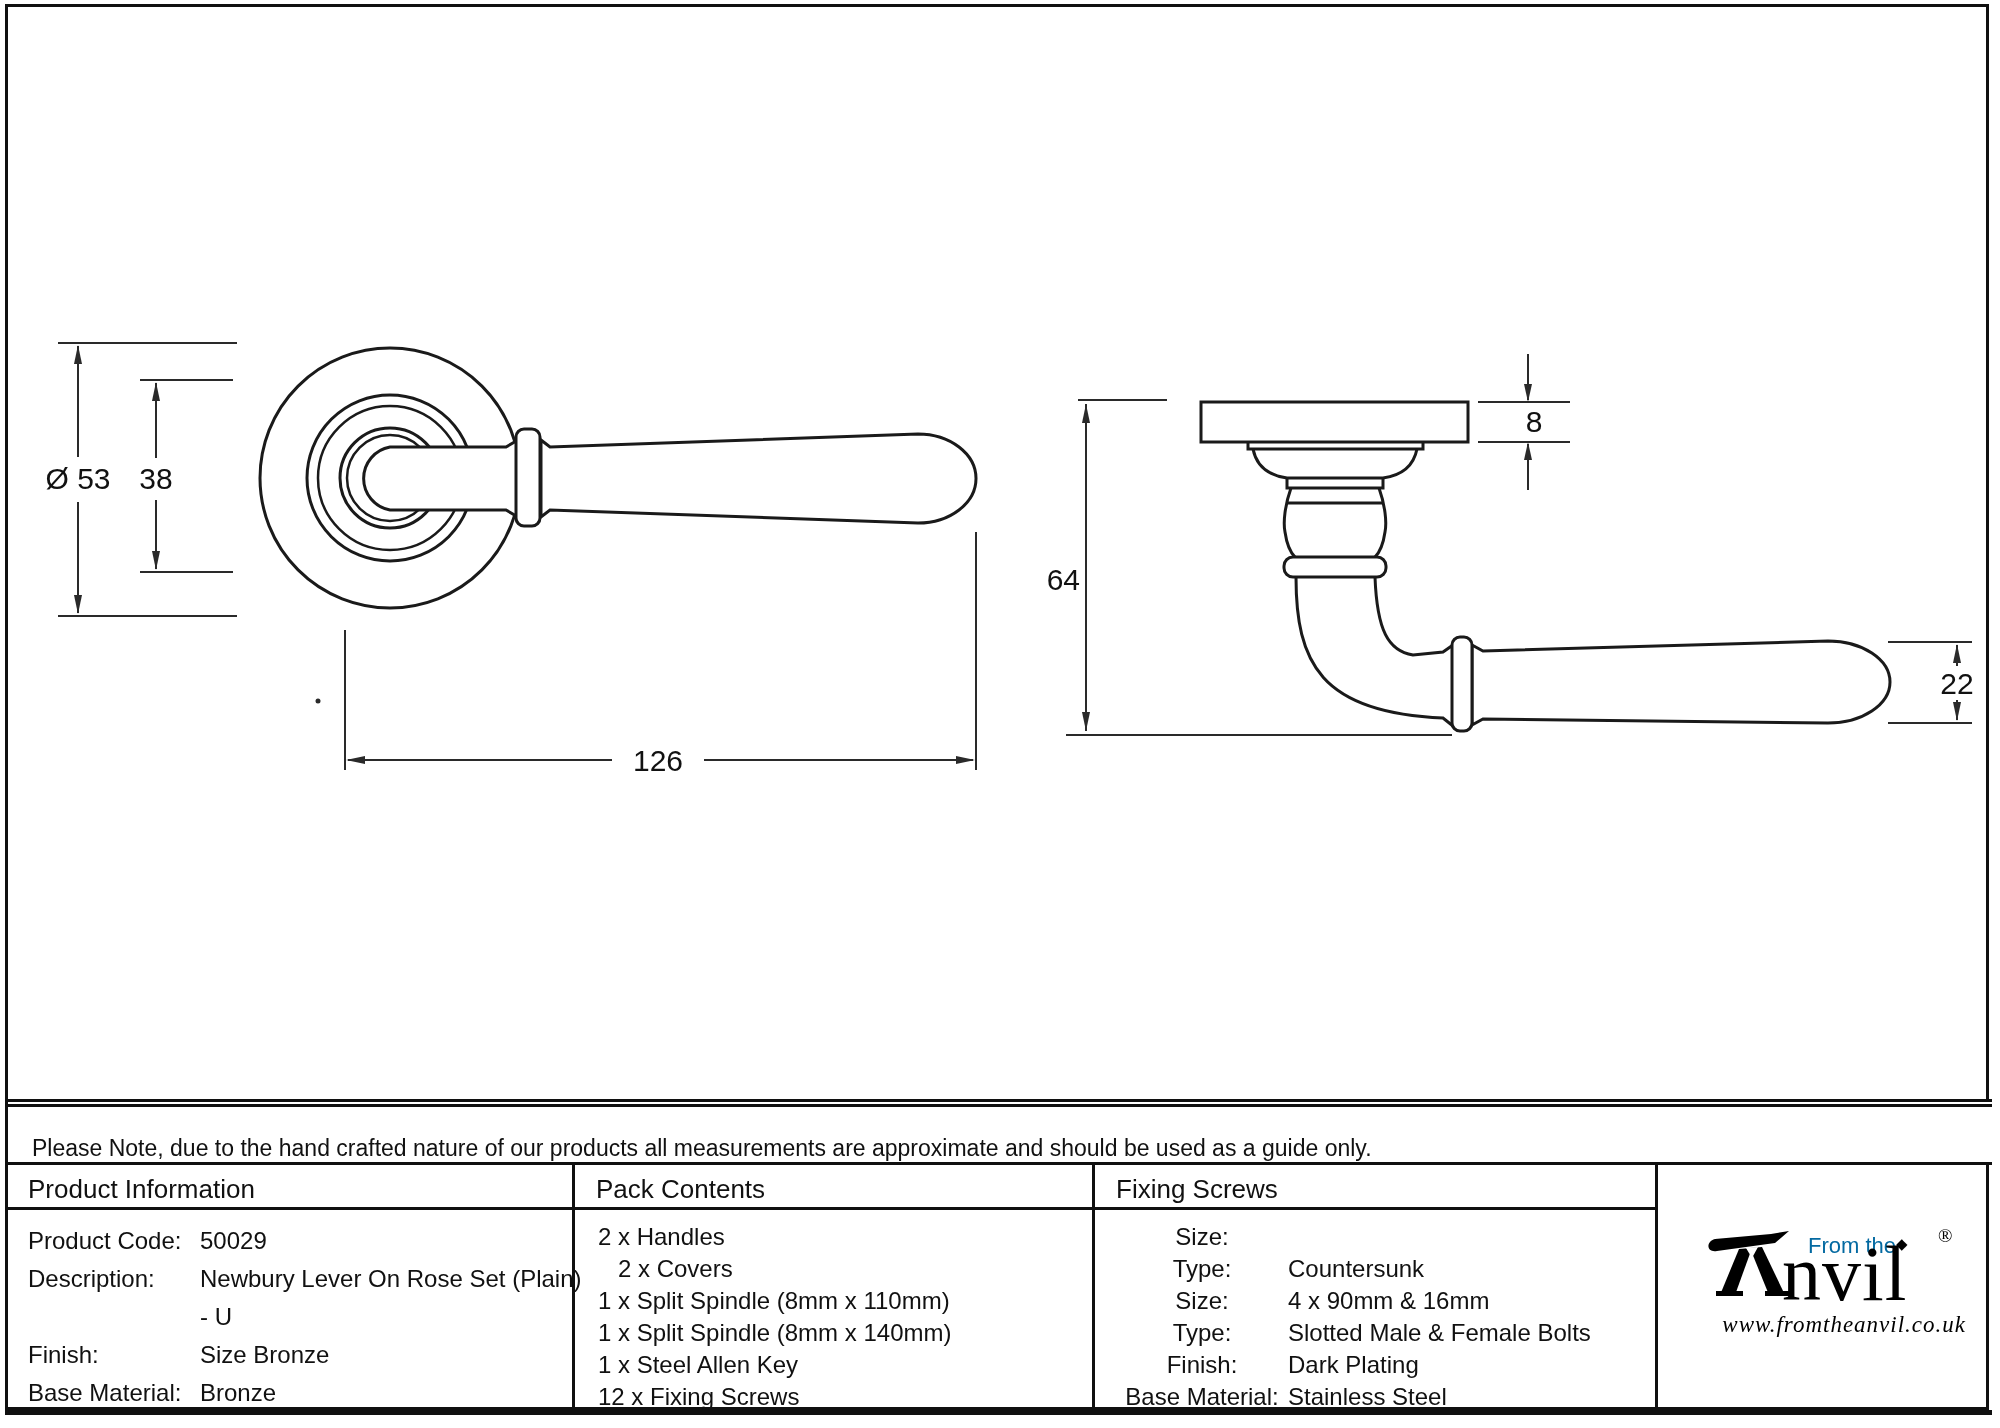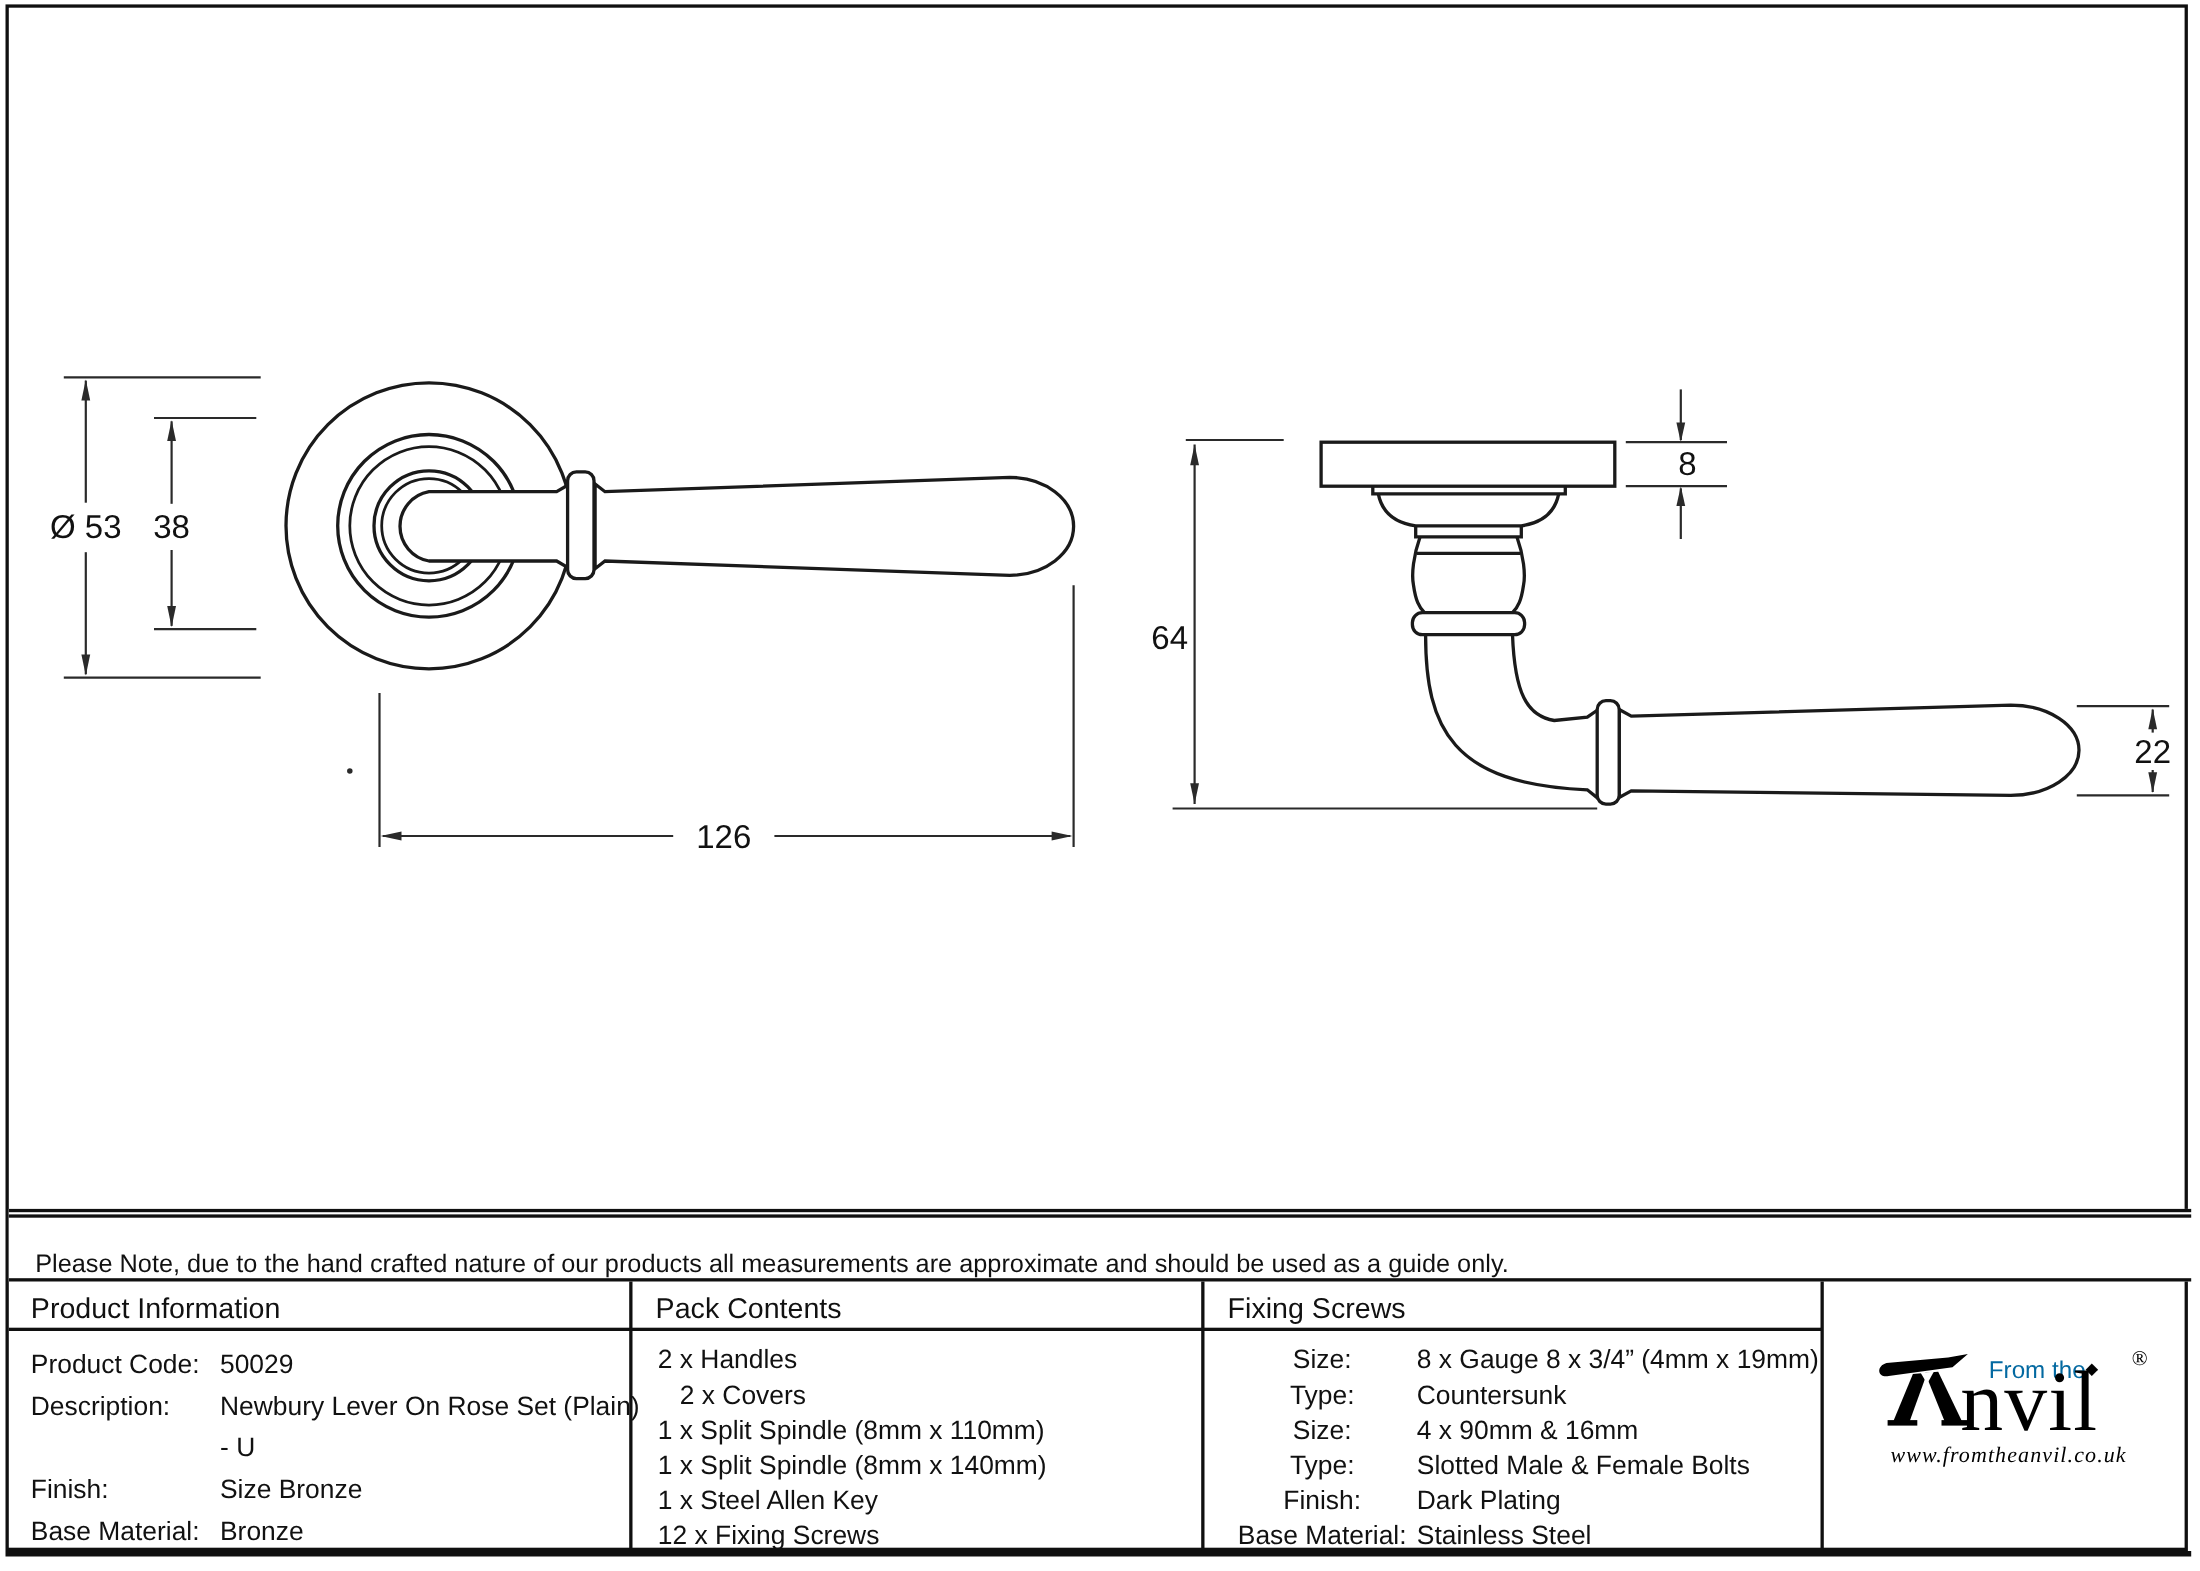--- a/index.html
+++ b/index.html
@@ -27,22 +27,22 @@
   .kv .v{white-space:pre-line;}
   .li{position:absolute;font-size:24px;line-height:32px;white-space:nowrap;}
   .kv2{position:absolute;display:flex;font-size:24px;line-height:32px;}
   .kv2 .k{width:172px;flex:0 0 172px;text-align:center;}
   .kv2 .v{white-space:nowrap;}
   .logo-cell{position:absolute;left:1656px;top:1165px;width:334px;height:248px;}
   .logo-tagline{position:absolute;left:152px;top:68px;font-family:Liberation Sans, sans-serif;font-size:22px;color:#0369a1;}
   .logo-diamond{position:absolute;left:240px;top:70px;font-size:15px;color:#000;}
   .logo-brand{position:absolute;left:126px;top:70px;font-family:"Liberation Serif",serif;font-size:78px;line-height:1;color:#000;letter-spacing:1px;}
   .logo-reg{position:absolute;left:282px;top:60px;font-family:"Liberation Serif",serif;font-size:19px;color:#000;}
-  .logo-site{position:absolute;left:30px;top:147px;width:280px;text-align:center;
-    font-family:"Liberation Serif",serif;font-style:italic;font-size:20px;letter-spacing:1px;color:#000;}
+  .logo-site{position:absolute;left:30px;top:147px;width:280px;text-align:right;
+    font-family:"Liberation Serif",serif;font-style:italic;font-size:23px;letter-spacing:1px;color:#000;}
   svg text{font-family:"Liberation Sans",sans-serif;font-size:30px;fill:#111;}
 </style>
 </head>
 <body>
 
 <div class="page-frame"></div>
 
 <svg id="drawing" width="2000" height="1100" viewBox="0 0 2000 1100">
 
   <g stroke="#1a1a1a" stroke-width="3" fill="none">
@@ -160,21 +160,20 @@
 
 <div class="li" style="left:598px;top:1221px">2 x Handles</div>
 <div class="li" style="left:618px;top:1253px">2 x Covers</div>
 <div class="li" style="left:598px;top:1285px">1 x Split Spindle (8mm x 110mm)</div>
 <div class="li" style="left:598px;top:1317px">1 x Split Spindle (8mm x 140mm)</div>
 <div class="li" style="left:598px;top:1349px">1 x Steel Allen Key</div>
 <div class="li" style="left:598px;top:1381px">12 x Fixing Screws</div>
 
 <div class="kv2" style="left:1116px;top:1221px">
   <span class="k">Size:</span>
-  <span class="v">8 x Gauge 8 x 3/4” (4mm x 19mm)</span>
 </div>
 <div class="kv2" style="left:1116px;top:1253px">
   <span class="k">Type:</span>
   <span class="v">Countersunk</span>
 </div>
 <div class="kv2" style="left:1116px;top:1285px">
   <span class="k">Size:</span>
   <span class="v">4 x 90mm &amp; 16mm</span>
 </div>
 <div class="kv2" style="left:1116px;top:1317px">

